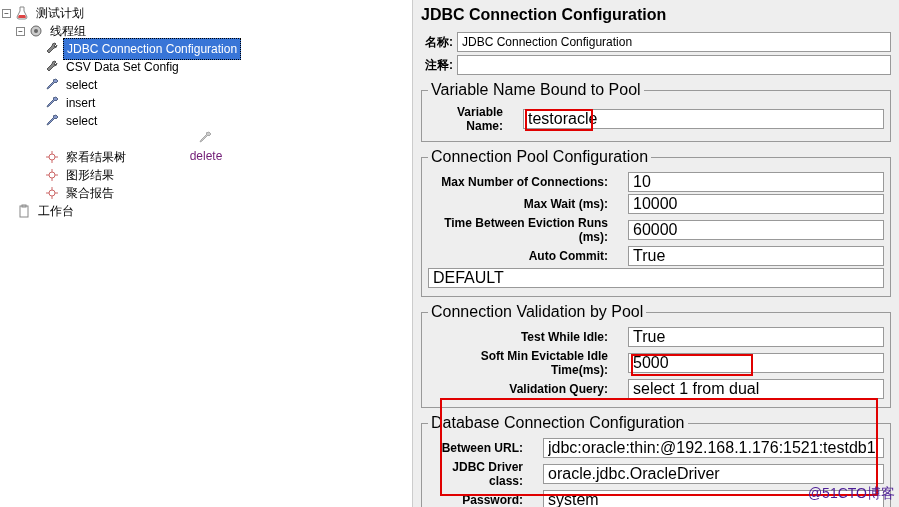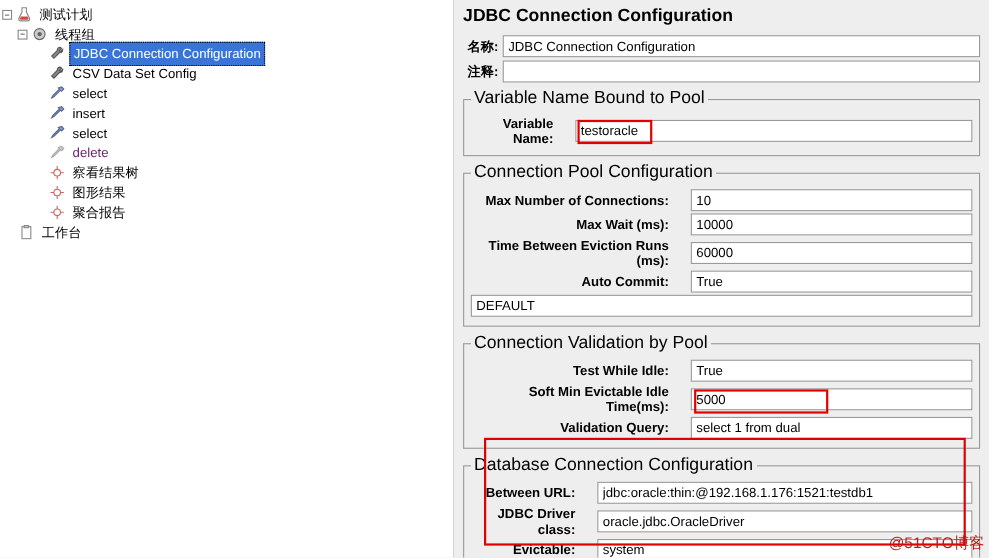--- a/index.html
+++ b/index.html
@@ -6,33 +6,33 @@
 body { font-family: "Microsoft YaHei", Arial, sans-serif; font-size: 12px; background: #eeeeee; width: 899px; height: 507px; overflow: hidden; position: relative; }
 .container { display: flex; height: 100%; }
 .left-panel { width: 413px; background: #fff; padding: 4px 2px; border-right: 1px solid #ccc; }
 .tree { list-style: none; }
 .tree li { display: flex; align-items: center; height: 18px; line-height: 18px; white-space: nowrap; }
 .tree .toggle { width: 9px; height: 9px; border: 1px solid #888; margin-right: 3px; font-size: 8px; line-height: 7px; text-align: center; cursor: pointer; background: #fff; }
 .tree .spacer { display: inline-block; }
 .tree .icon { width: 16px; height: 16px; margin-right: 3px; display: inline-flex; align-items: center; justify-content: center; flex-shrink: 0; }
 .tree .label { padding: 1px 3px; }
 .tree .selected .label { background: #3875d7; color: #fff; border: 1px dotted #000; }
-.tree .disabled { color: #701a75; }
+.tree .disabled { color: #701a75; flex-direction: column; }
 .right-panel { flex: 1; background: #eeeeee; padding: 0 8px 8px 8px; overflow: hidden; }
 .title { font-weight: bold; font-size: 16px; padding: 6px 0 8px 0; font-family: Arial; }
 .row { display: flex; align-items: center; margin-bottom: 3px; }
 .row .lbl { width: 36px; text-align: center; font-weight: bold; font-size: 12px; font-family: Arial; }
 .row .val { flex: 1; border: 1px solid #999; background: #fff; height: 20px; padding: 2px 4px; font-size: 12px; font-family: Arial; }
 fieldset { border: 1px solid #999; margin-top: 6px; padding: 4px 6px 6px 6px; }
 fieldset legend { padding: 0 3px; font-size: 16px; font-family: Arial; }
 .frow { display: flex; align-items: center; margin: 2px 0; }
 .frow .flbl { text-align: right; font-weight: bold; font-size: 12px; padding-right: 20px; font-family: Arial; }
-.frow .fval { flex: 1; border: 1px solid #999; background: #fff; height: 20px; padding: 2px 4px; font-size: 12px; font-family: Arial; } .w95 { width: 95px; } .w200 { width: 200px; } .w115 { width: 115px; } 
+.frow .fval { flex: 1; border: 1px solid #999; background: #fff; height: 20px; padding: 2px 4px; font-size: 16px; font-family: Arial; } .w95 { width: 95px; } .w200 { width: 200px; } .w115 { width: 115px; } 
 .redbox { position: absolute; border: 2px solid #e00000; pointer-events: none; }
-.watermark { position: absolute; right: 4px; bottom: 4px; color: #b91c1c; font-size: 14px; font-family: Arial; }
+.watermark { position: absolute; right: 4px; bottom: 4px; color: #4c1d95; font-size: 14px; font-family: Arial; }
 </style>
 </head>
 <body>
 
 <div class="container">
 
   <div class="left-panel">
     <ul class="tree">
       <li>
         <span class="toggle">−</span>
@@ -215,21 +215,21 @@
       <legend>Database Connection Configuration</legend>
       <div class="frow">
           <span class="flbl w115">Between URL:</span>
           <input class="fval" value="jdbc:oracle:thin:@192.168.1.176:1521:testdb1" style="">
         </div>
       <div class="frow">
           <span class="flbl w115">JDBC Driver class:</span>
           <input class="fval" value="oracle.jdbc.OracleDriver" style="">
         </div>
       <div class="frow">
-          <span class="flbl w115">Evictable:</span>
+          <span class="flbl w115">Password:</span>
           <input class="fval" value="system" style="">
         </div>
       <div class="frow">
           <span class="flbl w115">Password:</span>
           <input class="fval" value="••••••••" style="">
         </div>
     </fieldset>
   </div>
 </div>
 

